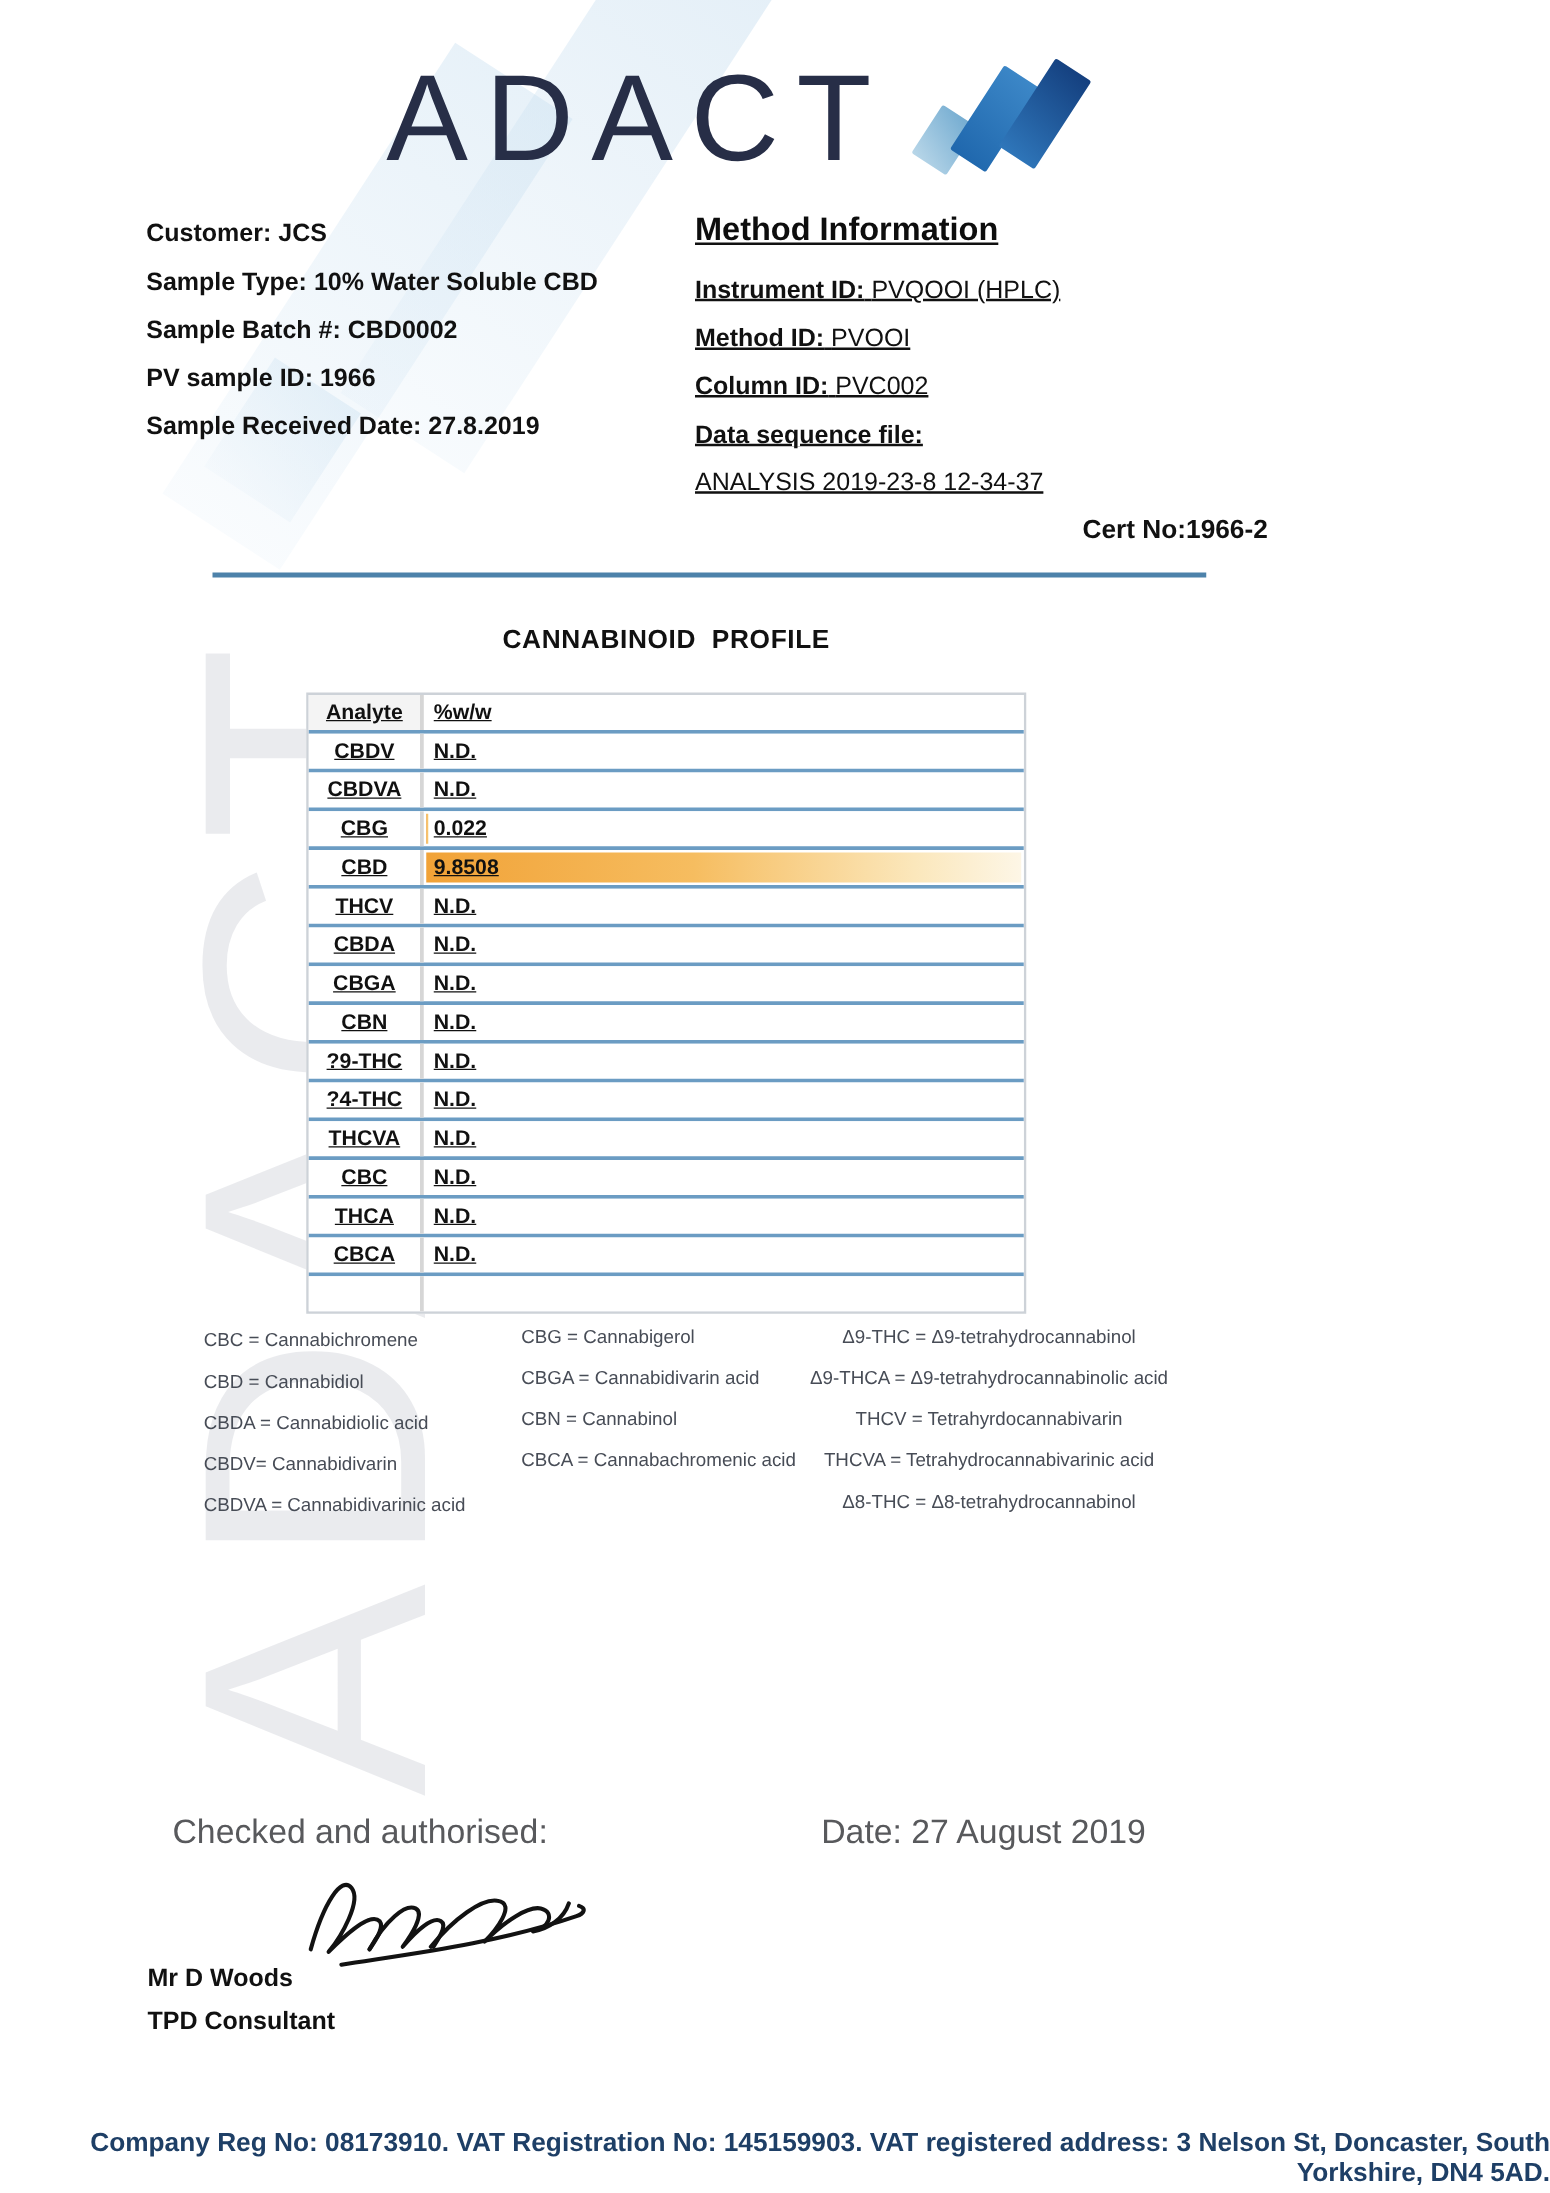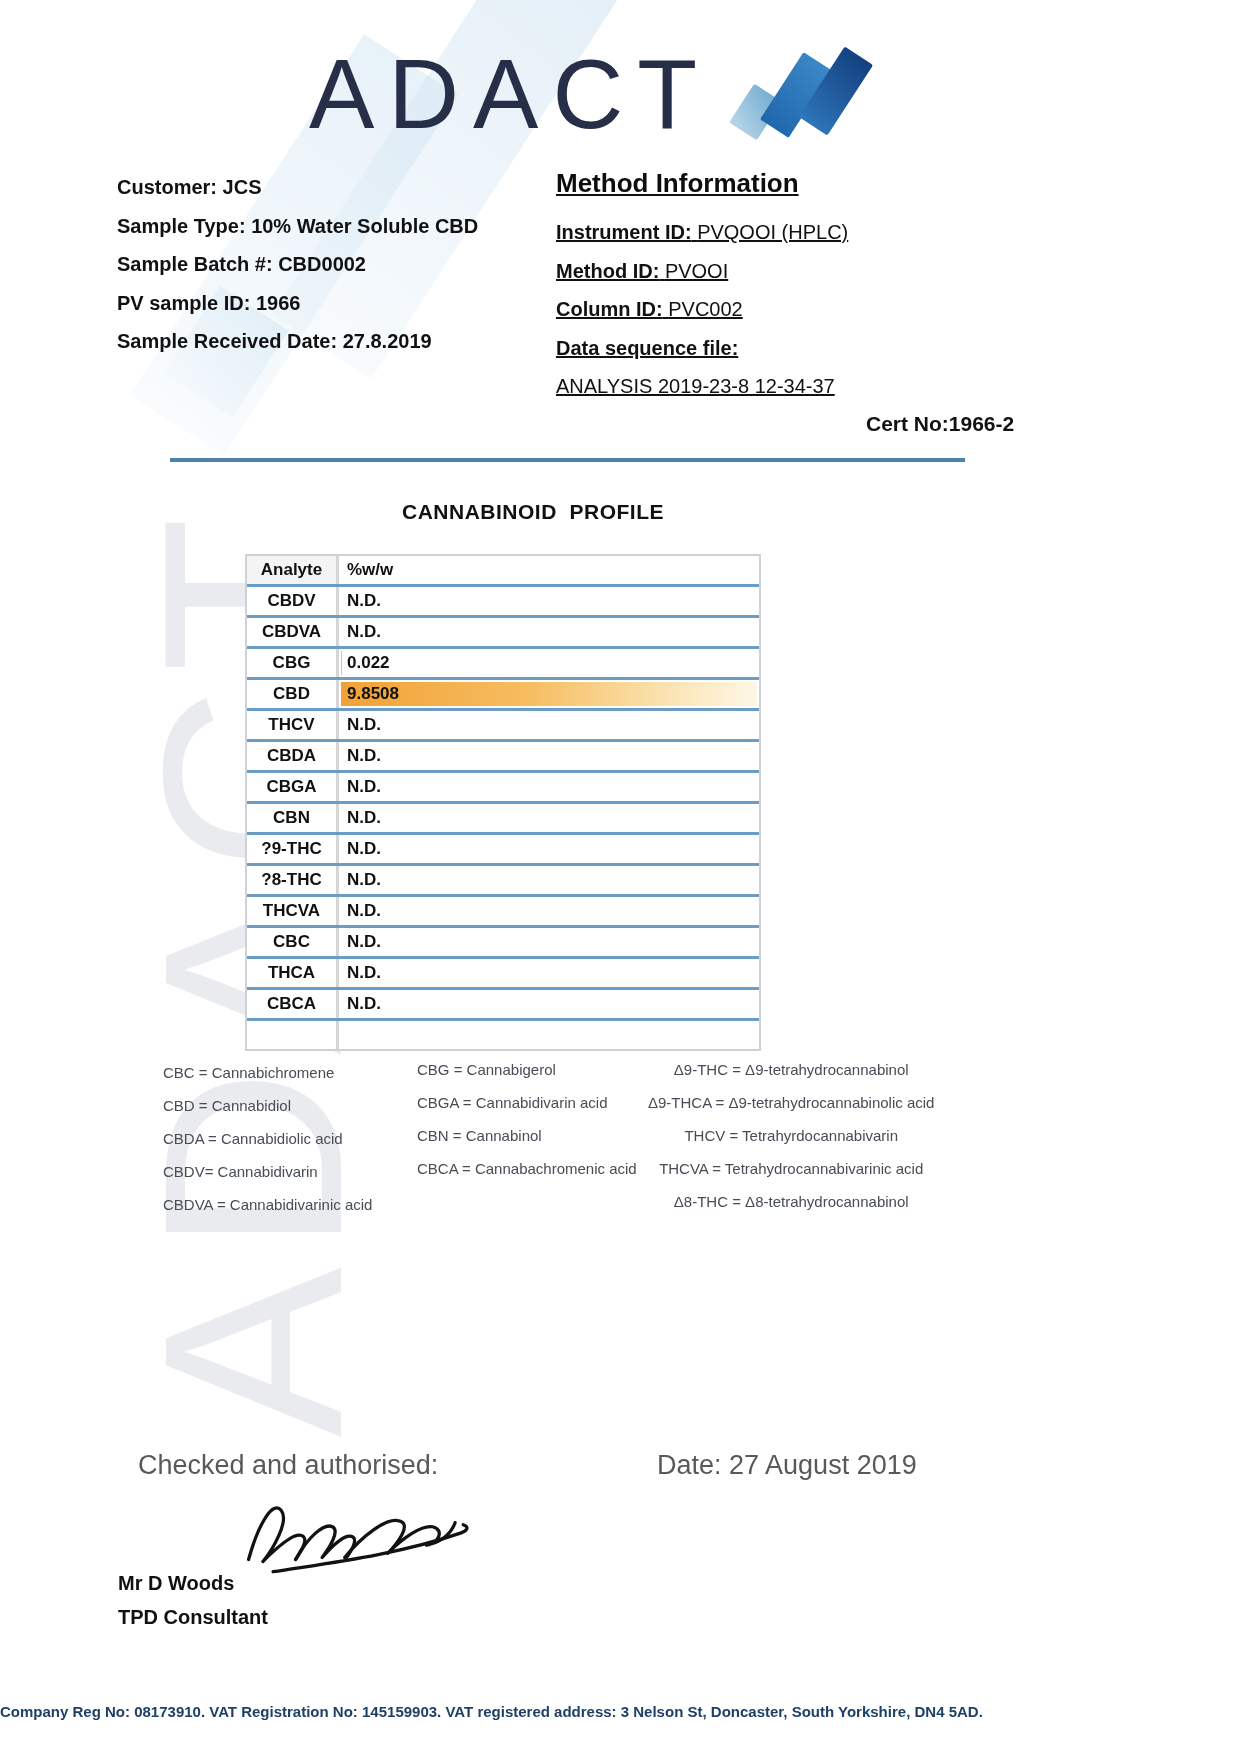--- a/index.html
+++ b/index.html
@@ -39,22 +39,22 @@
   .b{font-weight:bold;}
   #sample-info{left:117px;top:168px;}
   #sample-info .info-line{font-weight:bold;}
   #method-info{left:556px;top:168px;text-decoration:underline;}
   #method-info .mi-value{font-weight:normal;text-align:right;}
   .cert-no{position:absolute;left:866px;top:412px;font-size:21px;font-weight:bold;z-index:2;}
   .rule{position:absolute;left:170px;top:458px;width:795px;height:4px;background:#4d82aa;z-index:2;}
   
   .table-title{position:absolute;left:245px;top:500px;width:576px;text-align:center;
     font-size:21px;font-weight:bold;letter-spacing:.5px;white-space:pre;z-index:2;}
-  .ctable{position:absolute;left:245px;top:554px;width:516px;background:#fff;
-    border:2px solid #cdd2d8;box-sizing:border-box;z-index:2;}
+  .ctable{position:absolute;left:245px;top:554px;width:576px;background:#fff;
+    border:2px solid #cdd2d8;box-sizing:border-box;z-index:2;text-decoration:underline;}
   .crow{display:flex;align-items:center;height:28px;border-bottom:3px solid #6b9cc3;background:#fff;}
   .crow:last-child{border-bottom:none;}
   .c-analyte{width:92px;box-sizing:border-box;border-right:3px solid #d6d6d6;
     text-align:center;font-weight:bold;font-size:17px;align-self:stretch;
     display:flex;align-items:center;justify-content:center;}
   .c-value{flex:1;position:relative;align-self:stretch;display:flex;align-items:center;
     font-weight:bold;font-size:17px;}
   .c-value .txt{position:relative;z-index:1;padding-left:8px;}
   .databar{position:absolute;left:2px;top:2px;bottom:2px;display:none;z-index:0;
     background:linear-gradient(to right,#f1a237 0%,#f6bd60 45%,#fbe7bb 82%,#fdf6e6 100%);}
@@ -65,22 +65,22 @@
   #leg1{left:163px;top:1056px;}
   #leg2{left:417px;top:1053px;}
   #leg3{left:648px;top:1053px;align-items:center;}
   
   .checked{position:absolute;left:120px;top:1450px;font-size:27px;color:#58595c;z-index:2;margin-left:18px;}
   .date{position:absolute;left:657px;top:1450px;font-size:27px;color:#58595c;z-index:2;}
   .sig{position:absolute;left:240px;top:1492px;width:240px;height:92px;z-index:2;}
   .sig-name{position:absolute;left:118px;top:1572px;font-size:20px;font-weight:bold;z-index:2;}
   .sig-role{position:absolute;left:118px;top:1606px;font-size:20px;font-weight:bold;z-index:2;}
   
-  .footer{position:absolute;left:0;top:1703px;width:100%;text-align:left;
-    font-size:15px;font-weight:bold;color:#1e3f66;z-index:2;}
+  .footer{position:absolute;left:0;top:1703px;width:100%;text-align:right;
+    font-size:21px;font-weight:bold;color:#1e3f66;z-index:2;}
 </style>
 </head>
 <body>
 
 <div class="page">
 
   <div class="wm-band" id="wmb1"></div>
   <div class="wm-band" id="wmb2"></div>
   <div class="wm-band" id="wmb3"></div>
   <div class="wm-adact">ADACT</div>
@@ -203,21 +203,21 @@
           <span class="txt">N.D.</span>
         </div>
     </div>
     <div class="crow">
       <div class="c-analyte">?9-THC</div>
       <div class="c-value">
           <span class="txt">N.D.</span>
         </div>
     </div>
     <div class="crow">
-      <div class="c-analyte">?8-THC</div>
+      <div class="c-analyte">?4-THC</div>
       <div class="c-value">
           <span class="txt">N.D.</span>
         </div>
     </div>
     <div class="crow">
       <div class="c-analyte">THCVA</div>
       <div class="c-value">
           <span class="txt">N.D.</span>
         </div>
     </div>

